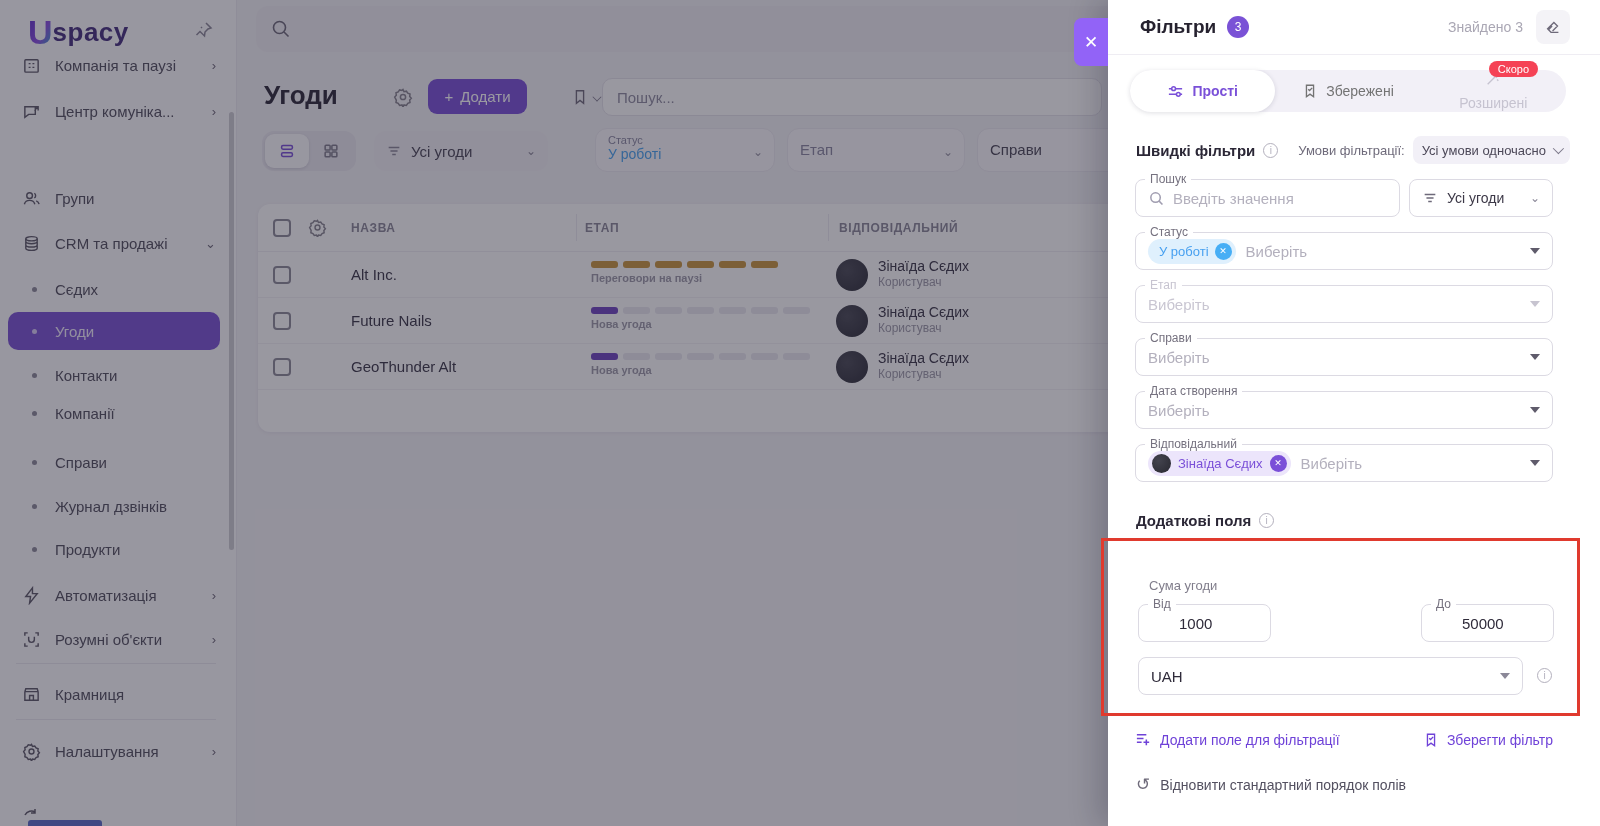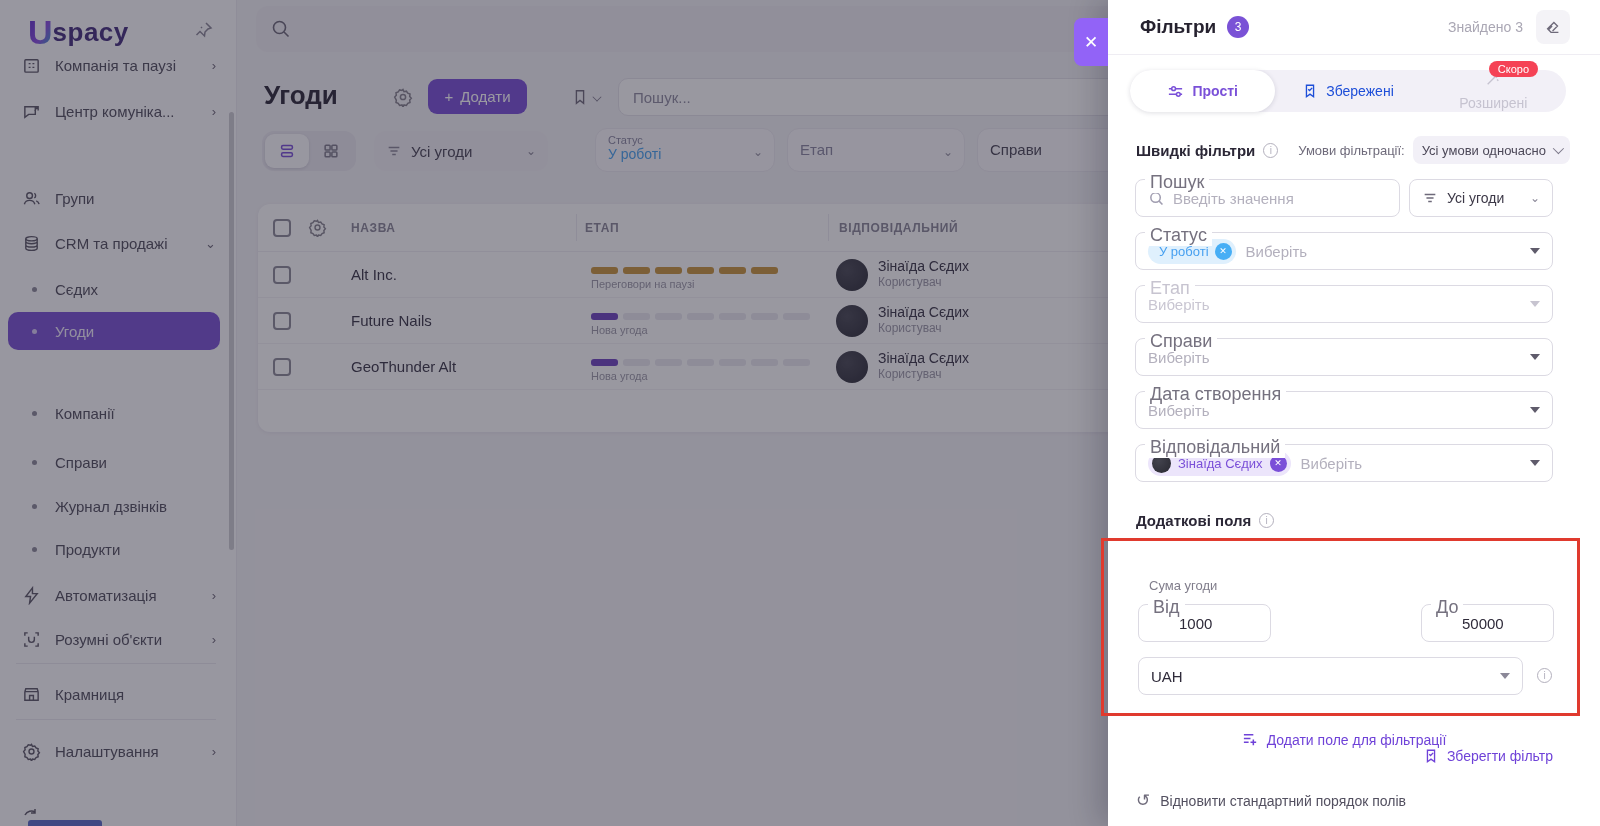--- a/index.html
+++ b/index.html
@@ -26,21 +26,21 @@
   .blue-strip { position:absolute; left:28px; top:820px; width:74px; height:6px; background:#5b6cc9; border-radius:3px 3px 0 0; }
 
   
   .main { position:absolute; left:237px; top:0; width:1363px; height:826px; }
   .topbar { position:absolute; left:19px; top:6px; width:1340px; height:46px; background:#efedf3; border-radius:12px; display:flex; align-items:center; padding:0 14px; }
   .topbar .search-glyph { width:22px; height:22px; color:#6d6979; }
   .page-title { position:absolute; left:27px; top:80px; font-size:26px; font-weight:600; color:#2e2a3a; }
   .title-gear { position:absolute; left:156px; top:87px; width:20px; height:20px; color:#87848f; font-size:19px; }
   .add-btn { position:absolute; left:191px; top:79px; width:99px; height:35px; background:#7a50d8; color:#fff; border:none; border-radius:9px; font-size:15px; font-family:inherit; display:flex; align-items:center; justify-content:center; gap:7px; }
   .bm-select { position:absolute; left:334px; top:80px; width:44px; height:34px; display:flex; align-items:center; gap:4px; color:#6f6b7b; }
-  .main-search { position:absolute; left:381px; top:78px; width:500px; height:38px; background:#fdfdfe; border:1px solid #e4e2ea; border-radius:10px; padding:0 14px; font-size:15px; font-family:inherit; color:#3b3747; }
+  .main-search { position:absolute; left:365px; top:78px; width:500px; height:38px; background:#fdfdfe; border:1px solid #e4e2ea; border-radius:10px; padding:0 14px; font-size:15px; font-family:inherit; color:#3b3747; }
   .main-search::placeholder { color:#908da0; }
 
   .view-toggle { position:absolute; left:25px; top:131px; width:94px; height:40px; background:#e9e7ef; border-radius:12px; display:flex; align-items:center; padding:3px; }
   .vt-btn { width:44px; height:34px; border-radius:9px; display:flex; align-items:center; justify-content:center; color:#807d8c; }
   .vt-btn.active { background:#fcfbfd; color:#7a50d8; box-shadow:0 1px 3px rgba(30,25,60,.12); }
   .scope-select { position:absolute; left:137px; top:131px; width:174px; height:40px; background:#f1eff5; border-radius:12px; display:flex; align-items:center; padding:0 12px; gap:9px; font-size:15px; color:#4c4858; }
   .scope-select .chev { margin-left:auto; color:#8b8898; font-size:12px; }
   .qf { position:absolute; top:128px; height:44px; background:#f9f8fb; border:1px solid #ebe9f0; border-radius:12px; padding:5px 12px; }
   .qf .chev { position:absolute; right:11px; top:16px; color:#9894a5; font-size:12px; }
   .qf-label { font-size:11px; color:#8a87a0; }
@@ -51,55 +51,55 @@
   .table-card { position:absolute; left:21px; top:204px; width:1345px; height:228px; background:#fdfdfe; border-radius:12px; box-shadow:0 1px 4px rgba(30,25,60,.06); overflow:hidden; }
   .t-header { position:relative; height:48px; display:flex; align-items:center; border-bottom:1px solid #efedf3; }
   .t-row { position:relative; height:46px; display:flex; align-items:center; border-bottom:1px solid #f2f0f5; }
   .cb { position:absolute; left:15px; top:50%; margin-top:-9px; width:18px; height:18px; border:2px solid #8d8a98; border-radius:4px; }
   .t-gear { position:absolute; left:50px; top:14px; width:19px; height:19px; color:#87848f; font-size:18px; }
   .th { font-size:12px; font-weight:700; letter-spacing:.6px; color:#8b8898; }
   .th-name { position:absolute; left:93px; } .th-stage { position:absolute; left:327px; }
   .th-owner { position:absolute; left:581px; } .th-date { position:absolute; left:1071px; }
   .vline { position:absolute; top:10px; bottom:10px; width:1px; background:#eceaf0; }
   .cell-name { position:absolute; left:93px; font-size:15px; color:#3b3747; }
-  .stage-wrap { position:absolute; left:333px; top:15px; width:300px; }
+  .stage-wrap { position:absolute; left:333px; top:9px; width:300px;font-weight:bold; }
   .segs { display:flex; gap:5px; height:7px; }
   .seg { width:27px; height:7px; border-radius:3px; }
   .seg-amber { background:#c8963e; } .seg-purple { background:#6f46c0; } .seg-empty { background:#e9e7ef; }
   .stage-label { font-size:11px; color:#9d9aa8; margin-top:4px; }
   .avatar { position:absolute; left:578px; top:7px; width:32px; height:32px; border-radius:50%; background:radial-gradient(circle at 35% 35%, #4a4a55, #2e2e38); }
   .owner-name { position:absolute; left:620px; top:6px; font-size:14px; color:#3b3747; }
   .owner-role { position:absolute; left:620px; top:23px; font-size:12px; color:#9d9aa8; }
   .cell-date { position:absolute; left:1071px; font-size:14px; color:#3b3747; }
 
   
   .overlay { position:absolute; left:0; top:0; width:1108px; height:826px; background:rgba(32,29,47,.45); z-index:40; }
   .panel-close { position:absolute; left:1074px; top:18px; width:34px; height:48px; background:#9263f7; border:none; border-radius:8px 0 0 8px; color:#fff; font-size:17px; z-index:60; display:flex; align-items:center; justify-content:center; font-family:inherit; }
   .panel { position:absolute; left:1108px; top:0; width:492px; height:826px; background:#ffffff; z-index:55; box-shadow:-10px 0 28px rgba(20,16,40,.22); }
   .p-header { height:54px; display:flex; align-items:center; padding:0 30px 0 32px; }
   .p-title { font-size:19px; font-weight:600; color:#26222f; }
   .p-badge { margin-left:11px; width:22px; height:22px; border-radius:50%; background:#7a52d6; color:#fff; font-size:12px; display:flex; align-items:center; justify-content:center; }
   .p-found { margin-left:auto; font-size:14px; color:#aaa7b4; }
   .eraser-btn { margin-left:13px; width:34px; height:34px; background:#f4f3f7; border:none; border-radius:8px; display:flex; align-items:center; justify-content:center; color:#6e6a7a; }
   .p-divider { height:1px; background:#efedf3; }
   .tabs { position:relative; margin:15px 34px 0 22px; height:42px; background:#f2f0f7; border-radius:21px; display:flex; }
-  .tab { flex:1; display:flex; align-items:center; justify-content:center; gap:8px; font-size:14px; color:#1d4ed8; border-radius:21px; }
+  .tab { flex:1; display:flex; align-items:center; justify-content:center; gap:8px; font-size:14px; color:#737373; border-radius:21px; }
   .tab.active { background:#fff; color:#7a50d8; box-shadow:0 1px 5px rgba(30,25,60,.14); font-weight:600; }
   .tab.disabled { color:#c6c3d0;flex-direction:column; }
   .soon-badge { position:absolute; right:28px; top:-9px; background:#f54255; color:#fff; font-size:11px; padding:2px 9px; border-radius:10px; }
   .sec-row { display:flex; align-items:center; margin:24px 30px 0 28px; }
   .sec-title { font-size:15px; font-weight:700; color:#2b2736; }
   .info-i { display:inline-flex; width:15px; height:15px; border:1.3px solid #b3b0bd; border-radius:50%; color:#b3b0bd; font-size:10px; align-items:center; justify-content:center; margin-left:8px; font-style:normal; }
   .cond-label { margin-left:auto; font-size:13px; color:#6e6a7a; }
   .cond-select { margin-left:8px; height:28px; background:#f2f0f7; border-radius:8px; display:flex; align-items:center; padding:0 9px; font-size:13px; color:#4c4858; gap:7px; }
   .chevron { width:8px; height:8px; border-right:1.6px solid #7c7889; border-bottom:1.6px solid #7c7889; transform:rotate(45deg) translateY(-2px); flex:none; }
   .fields { padding:0 47px 0 27px; }
   .f-row { display:flex; gap:9px; }
   .field { position:relative; border:1px solid #dcdae3; border-radius:8px; height:38px; margin-top:15px; display:flex; align-items:center; padding:0 12px; flex:1; }
-  .f-label { position:absolute; top:-8px; left:9px; background:#fff; padding:0 5px; font-size:18px; color:#75717f; }
+  .f-label { position:absolute; top:-8px; left:9px; background:#fff; padding:0 5px; font-size:12px; color:#75717f; }
   .f-ph { font-size:15px; color:#b3b0bd; }
   .f-arrow { position:absolute; right:12px; width:0; height:0; border-left:5px solid transparent; border-right:5px solid transparent; border-top:6px solid #5f5b6b; }
   .field.dim, .field.dim .f-label { color:#c7c4d0; }
   .field.dim .f-ph { color:#c9c6d2; }
   .field.dim .f-arrow { border-top-color:#c7c4d0; }
   .f-search-icon { width:17px; height:17px; color:#a09db0; margin-right:8px; flex:none; }
   .scope2 { flex:0 0 144px; gap:9px; font-size:14px; color:#3c3847; }
   .scope2 .chev { margin-left:auto; color:#8b8898; font-size:12px; }
   .chip-blue { display:flex; align-items:center; gap:6px; background:#dff0fd; color:#47a0f0; font-size:13px; height:25px; border-radius:13px; padding:0 4px 0 11px; margin-right:10px; }
   .chip-close-b { width:17px; height:17px; border-radius:50%; background:#47aef5; color:#fff; font-size:9px; display:flex; align-items:center; justify-content:center; }
@@ -107,21 +107,21 @@
   .chip-ava { width:19px; height:19px; border-radius:50%; background:radial-gradient(circle at 35% 35%, #43434e, #282830); }
   .chip-close-p { width:17px; height:17px; border-radius:50%; background:#7a4fd8; color:#fff; font-size:9px; display:flex; align-items:center; justify-content:center; }
   .red-box { position:relative; margin:9px 20px 0 -7px; margin-left:20px; border:3px solid #e03a2e; padding:5px 23px 18px 34px; width:479px; margin-left:-7px; }
   .group-label { font-size:13px; color:#807d8b; margin-left:11px;margin-top:32px; }
   .minmax-row { display:flex; justify-content:space-between; }
   .field.small { flex:0 0 133px; margin-top:11px;padding-left:40px; }
   .f-input { border:none; outline:none; width:100%; font-size:15px; font-family:inherit; color:#2f2b3a; background:transparent; }
   .currency-row { display:flex; align-items:center; margin-top:6px; }
   .field.currency { flex:0 0 385px; }
   .f-value { font-size:15px; color:#2f2b3a; }
-  .links-row { display:flex; align-items:center; margin:15px 47px 0 27px;flex-direction:column; }
+  .links-row { display:flex; align-items:center; margin:15px 47px 0 27px; }
   .p-link { display:flex; align-items:center; gap:8px; font-size:14px; color:#6f42d8; background:none; border:none; font-family:inherit; }
   .p-link.right { margin-left:auto; }
   .restore-row { display:flex; align-items:center; gap:10px; margin:26px 0 0 28px; font-size:14px; color:#535060; }
   .restore-row .ricon { font-size:17px; color:#6e6a7a; }
   svg { display:block; }
 </style>
 </head>
 <body>
 
 <div class="app">
@@ -176,20 +176,24 @@
       <span class="chev">⌄</span>
     </div>
 
     <div class="nav-sub" style="top:270px">
         <span class="dot"></span>
         <span>Сєдих</span>
       </div>
     <div class="nav-sub selected" style="top:312px">
         <span class="dot"></span>
         <span>Угоди</span>
+      </div>
+    <div class="nav-sub" style="top:356px">
+        <span class="dot"></span>
+        <span>Контакти</span>
       </div>
     <div class="nav-sub" style="top:394px">
         <span class="dot"></span>
         <span>Компанії</span>
       </div>
     <div class="nav-sub" style="top:443px">
         <span class="dot"></span>
         <span>Справи</span>
       </div>
     <div class="nav-sub" style="top:487px">

